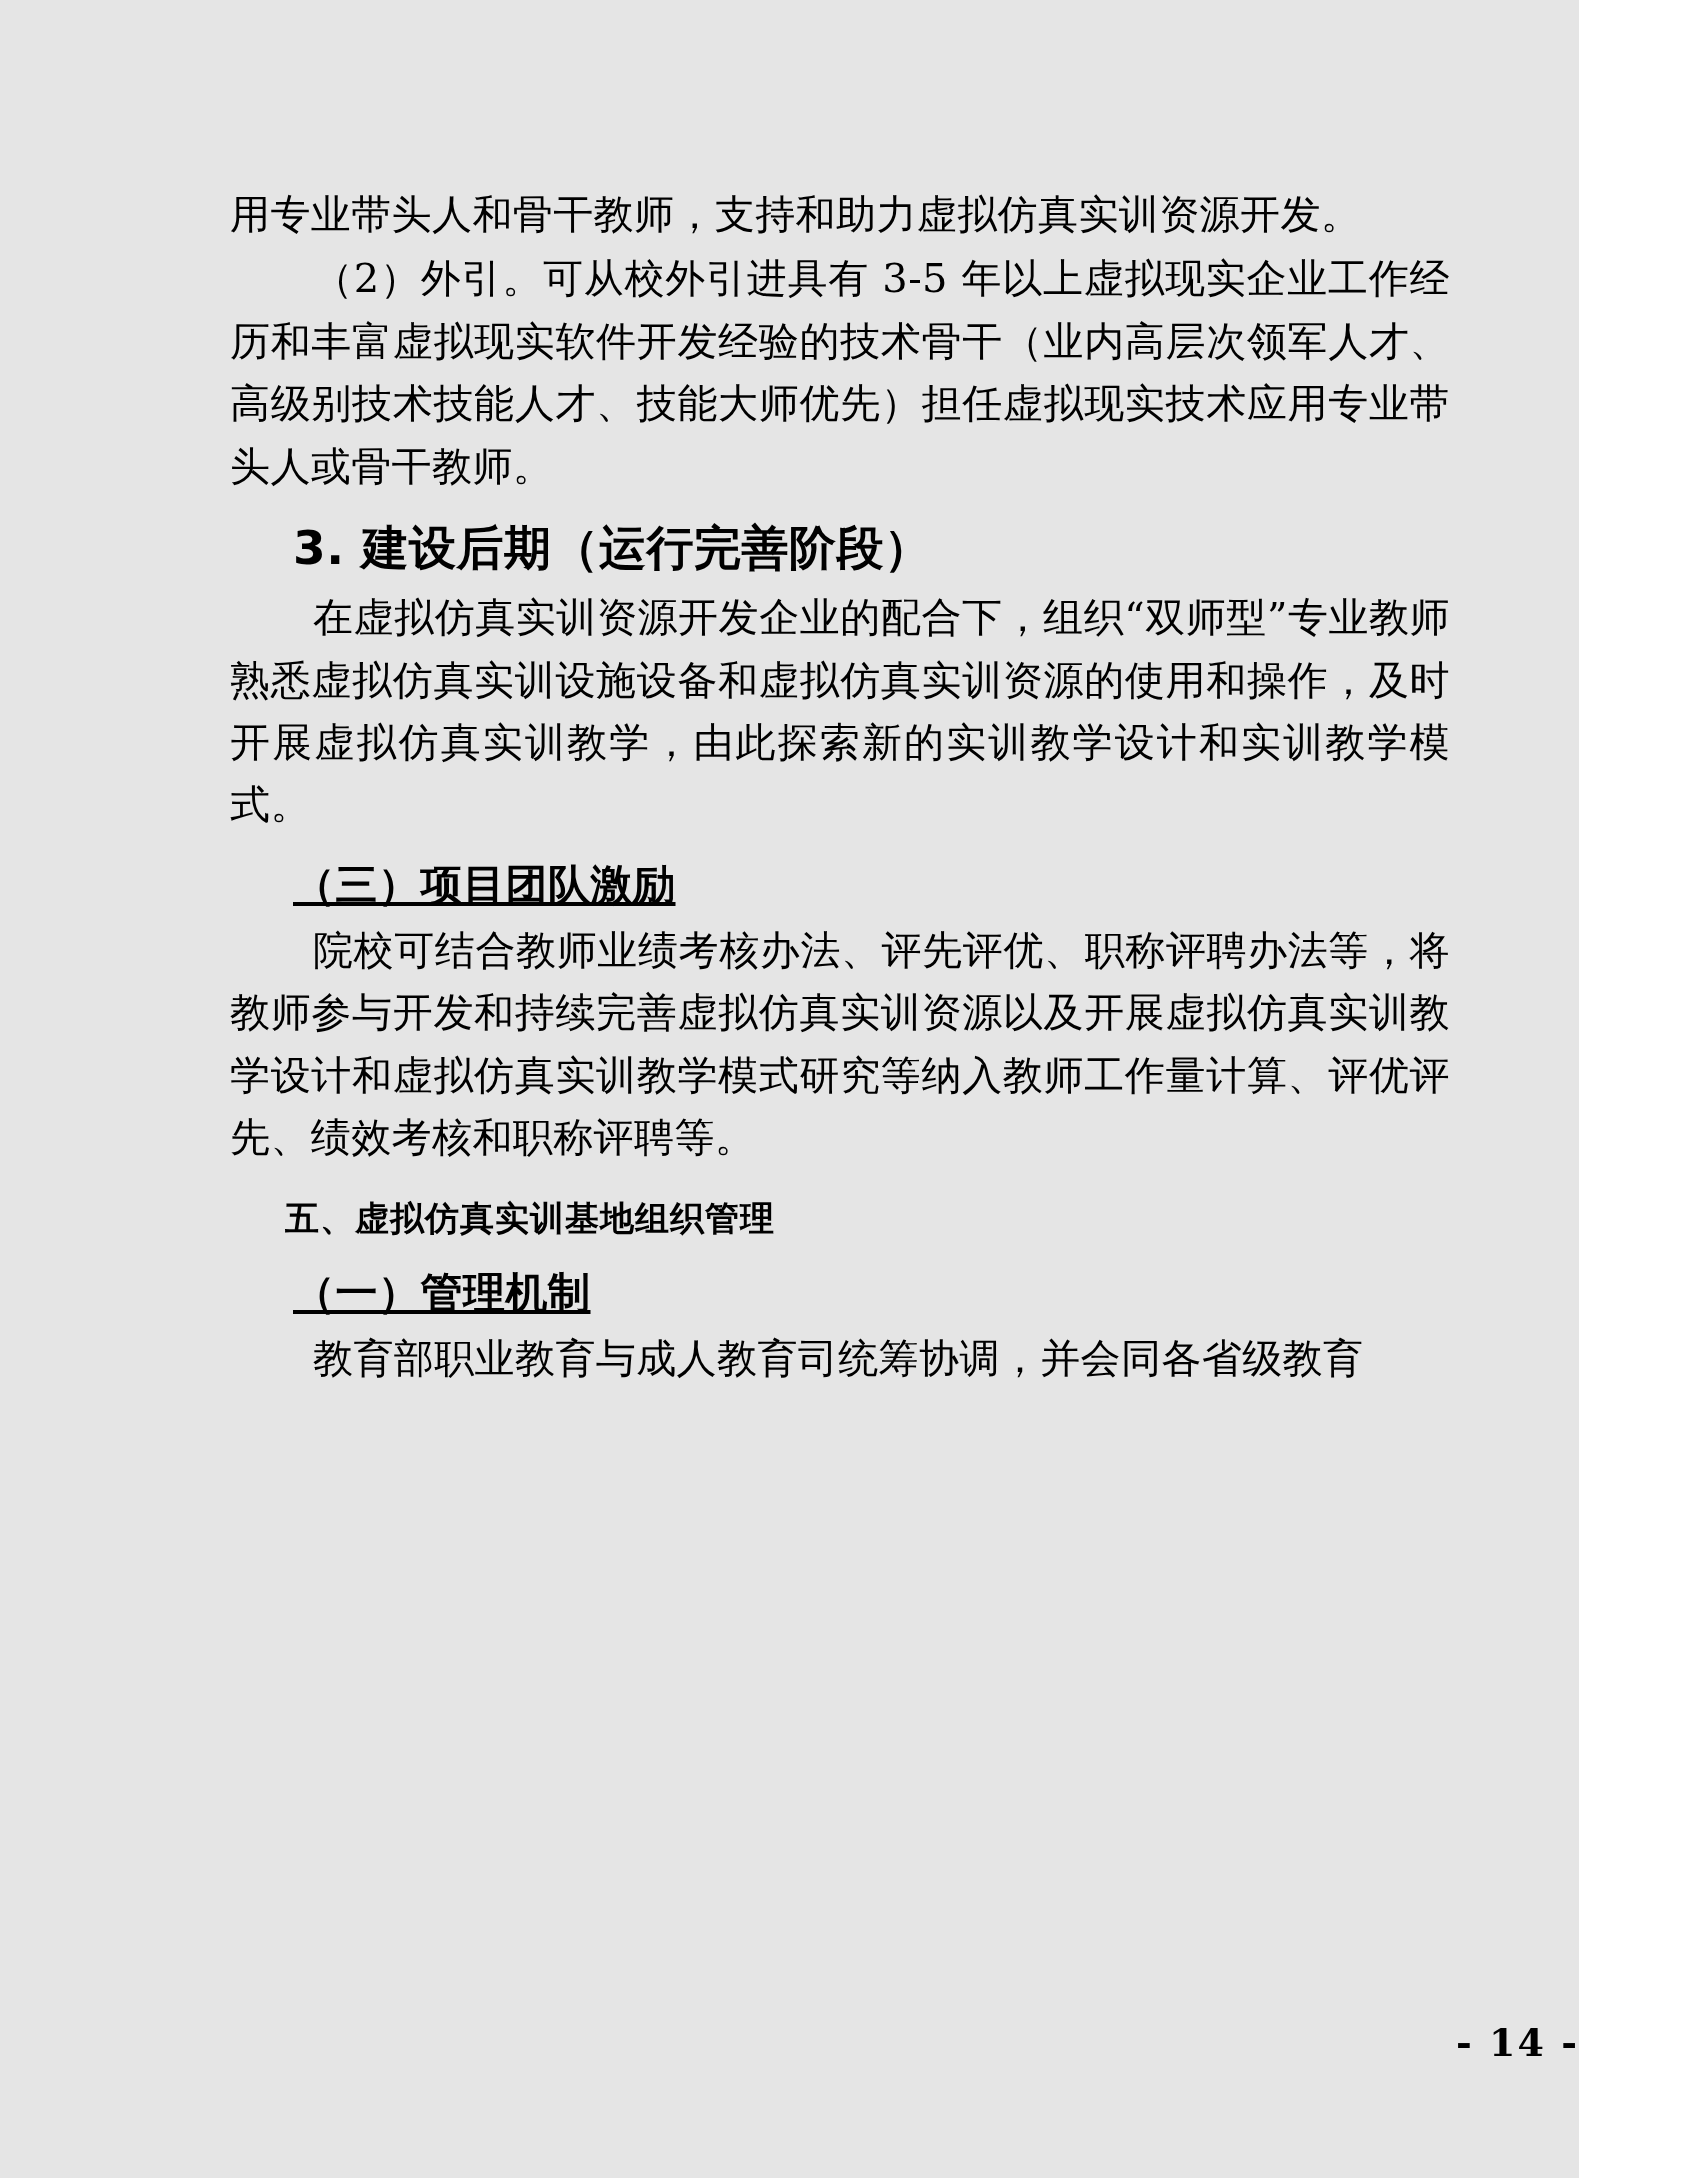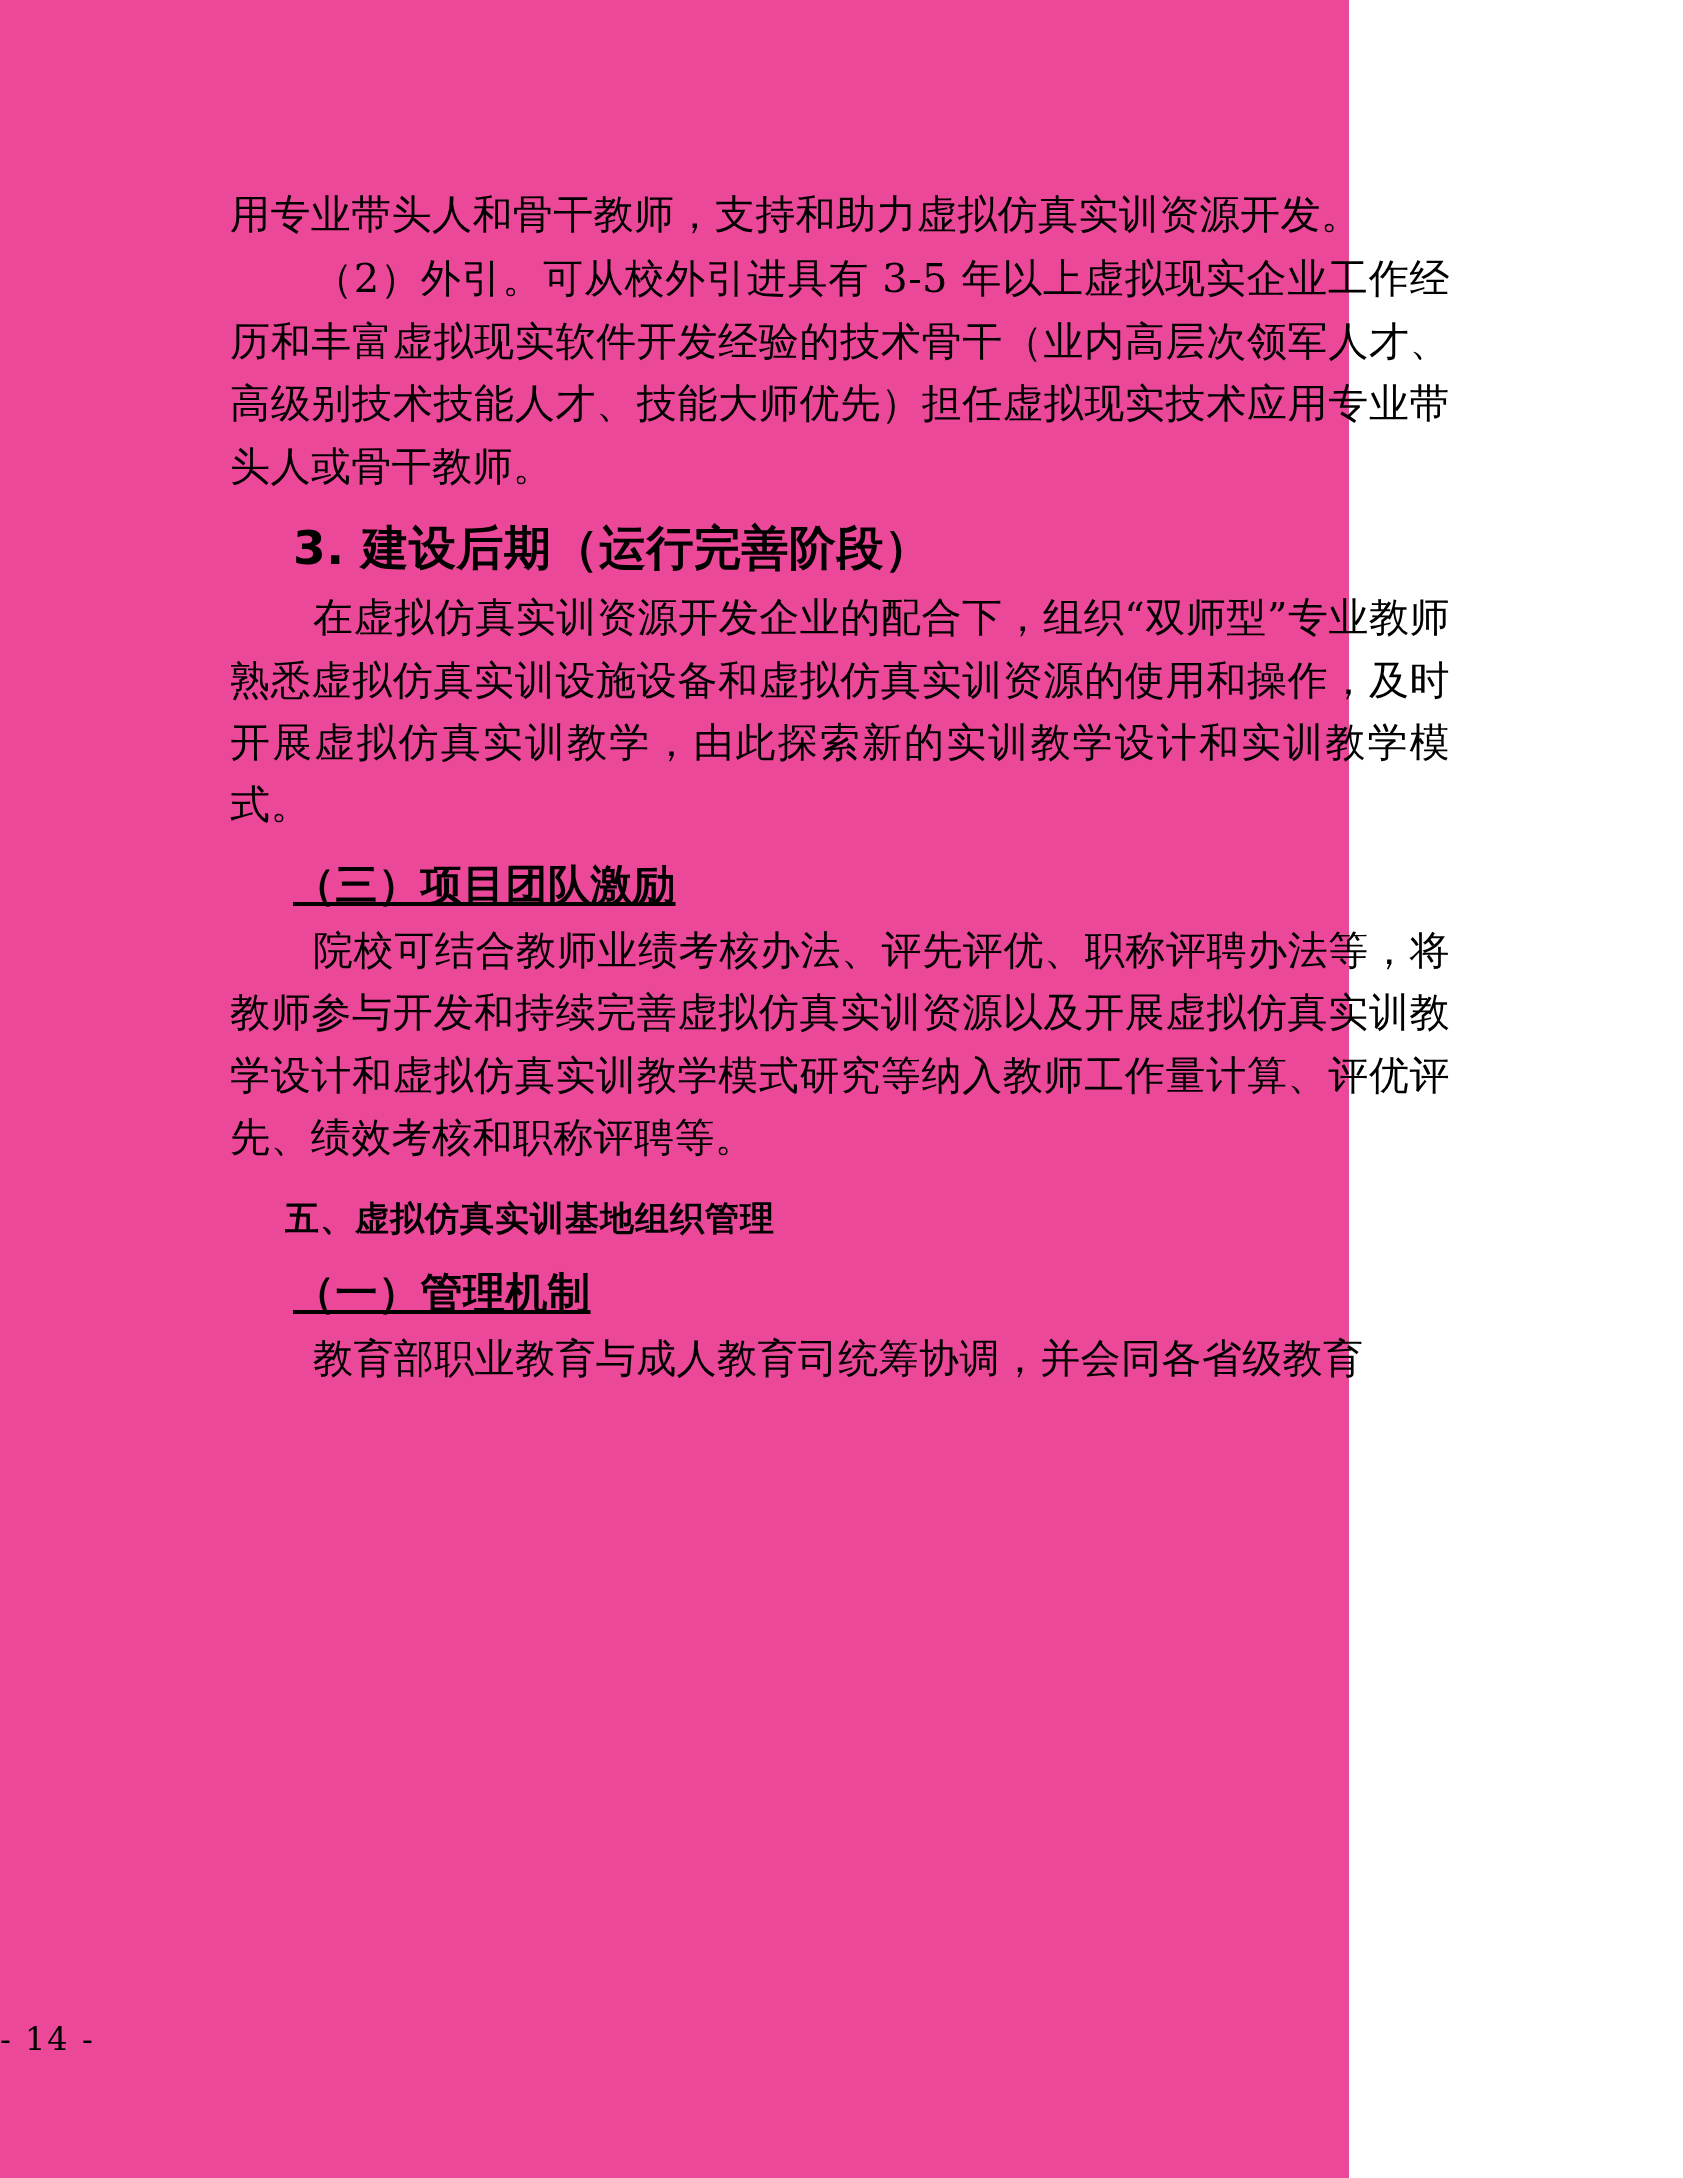--- a/index.html
+++ b/index.html
@@ -1,23 +1,23 @@
 <!DOCTYPE html>
 <html><head>
 <meta charset="utf-8">
 <style>
   html, body {
     margin: 0;
     padding: 0;
     background: #ffffff;
   }
   .page {
-    width: 1349px;
+    width: 1579px;
     height: 2178px;
-    background: #ec4899;
+    background: #e5e5e5;
     position: relative;
     box-sizing: border-box;
     font-family: "DejaVu Serif", "Liberation Serif", serif;
     color: #000000;
   }
   .content {
     position: absolute;
     left: 230px;
     top: 183px;
     width: 1220px;
@@ -60,24 +60,25 @@
     font-weight: bold;
     text-indent: 55px;
     letter-spacing: 1px;
     font-family: "DejaVu Sans", "Liberation Sans", sans-serif;
   }
   .page-number {
     position: absolute;
     left: 0;
     right: 0;
     top: 2020px;
-    text-align: left;
-    font-size: 32px;
+    text-align: right;
+    font-size: 38px;
     font-family: "DejaVu Serif", "Liberation Serif", serif;
     letter-spacing: 2px;
+    font-weight: bold;
   }
 </style>
 </head>
 <body>
 
 <div class="page">
   <div class="content">
 
     <p class="body-text">用专业带头人和骨干教师，支持和助力虚拟仿真实训资源开发。</p>
 

